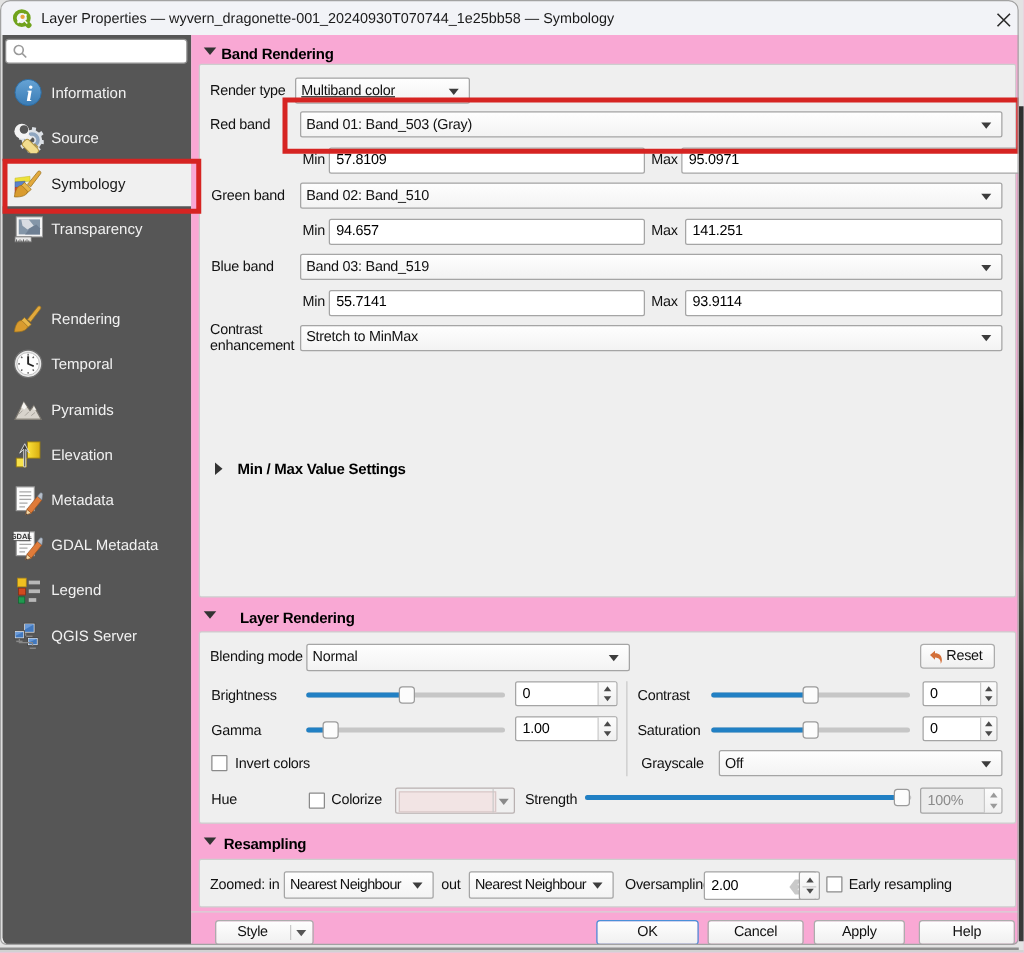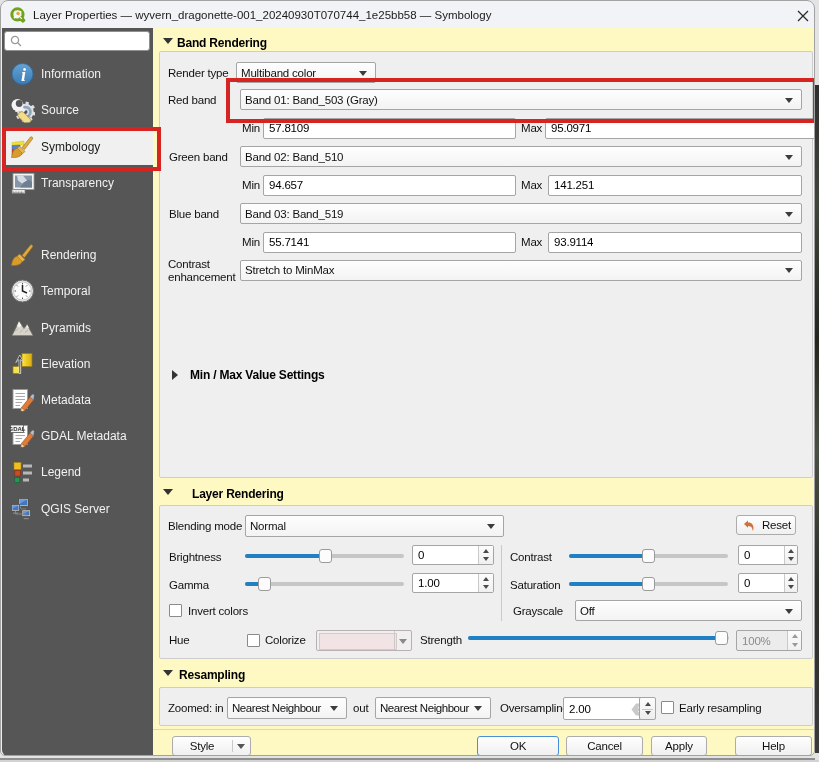--- a/index.html
+++ b/index.html
@@ -13,21 +13,21 @@
   #titlebar{position:absolute;left:0;top:0;width:100%;height:28px;background:#f2f3f7;}
   #titletext{position:absolute;left:33px;top:9px;font-size:11.5px;color:#1b1b1b;white-space:nowrap;}
   #sidebar{position:absolute;left:2px;top:28px;width:151px;height:728px;
            background:#565656;border-bottom-left-radius:6px;}
   #search{position:absolute;left:2px;top:3px;width:144px;height:18px;
           background:#ffffff;border:1px solid #8f8f8f;border-radius:3px;}
   .sideitem{position:absolute;left:0;width:151px;height:36px;color:#f1f1f1;font-size:12px;}
   .sideitem .lbl{position:absolute;left:39px;top:50%;transform:translateY(-50%);}
   .sideitem svg{position:absolute;left:8px;top:50%;transform:translateY(-50%);}
   .sel{background:#f0f0f0;color:#1a1a1a;}
-  #main{position:absolute;left:153px;top:28px;width:662px;height:728px;background:#fef9c3;
+  #main{position:absolute;left:153px;top:28px;width:662px;height:728px;background:#f9a8d4;
         font-size:11.5px;letter-spacing:-0.2px;}
   .hdr{position:absolute;font-size:12px;font-weight:bold;color:#000;white-space:nowrap;letter-spacing:-0.2px;}
   .tri-d{position:absolute;width:0;height:0;border-left:5.5px solid transparent;
          border-right:5.5px solid transparent;border-top:6.5px solid #333;}
   .tri-r{position:absolute;width:0;height:0;border-top:5px solid transparent;
          border-bottom:5px solid transparent;border-left:6px solid #333;}
   .frame{position:absolute;border:1px solid #cdcdcd;background:#efefef;box-sizing:border-box;border-radius:2px;}
   .lbl12{position:absolute;color:#111;white-space:nowrap;}
   .combo{position:absolute;background:linear-gradient(#fefefe,#f3f3f3);
          border:1px solid #a5a5a5;border-radius:2px;box-sizing:border-box;color:#111;}
@@ -309,21 +309,21 @@
     <div class="frame" style="left:6px;top:477px;width:654px;height:154px;"></div>
     <div class="lbl12" style="left:15px;top:498px;transform:translateY(-50%);">Blending mode</div>
     <div class="combo" style="left:92px;top:487px;width:259px;height:22px;">
         <span class="ctext" style="left:4px;">Normal</span>
         <span class="carrow"></span>
       </div>
     <div class="btn" style="left:583px;top:486.5px;width:60px;height:20px;">
         <svg style="position:absolute;left:5px;top:3.5px;" width="13" height="13" viewBox="0 0 13 13">
           <path d="M2 5 L6 1.5 L6 3.5 C9.5 3.5 11.5 5.5 11.5 9 C11.5 10.5 11 11.5 10.5 12 C10.8 10 10 7 6 7 L6 8.7 Z" fill="#d3703a"></path>
         </svg>
-        <i style="position:absolute;left:20px;right:4px;top:50%;transform:translateY(-50%);font-style:normal;text-align:right;">Reset</i>
+        <i style="position:absolute;left:20px;right:4px;top:50%;transform:translateY(-50%);font-style:normal;text-align:left;">Reset</i>
       </div>
     <div class="lbl12" style="left:16px;top:528.5px;transform:translateY(-50%);">Brightness</div>
     <div class="groove" style="left:92px;top:525.5px;width:159px;"></div>
       <div class="gfill" style="left:92px;top:525.5px;width:80px;"></div>
       <div class="handle" style="left:165.5px;top:520.5px;"></div>
     <div class="spin" style="left:259px;top:517px;width:82px;height:20px;">
         <span class="stext">0</span>
         <span class="sbtn" style="width:14px;"></span>
         <span class="sup" style="right:4.0px;top:3px;border-bottom-color:#4a4a4a;"></span>
         <span class="sdn" style="right:4.0px;bottom:3px;border-top-color:#4a4a4a;"></span>
@@ -418,21 +418,21 @@
         <i style="position:absolute;left:0;width:58px;top:50%;transform:translateY(-50%);font-style:normal;">Style</i>
         <i style="position:absolute;right:17px;top:3px;bottom:3px;width:1px;background:#c9c9c9;"></i>
         <i class="carrow" style="right:5px;border-top-color:#555;"></i>
       </div>
     <div class="btn" style="left:324px;top:708px;width:82px;height:20px;border-color:#4a90d9;">
         <span class="bt">OK</span>
       </div>
     <div class="btn" style="left:413px;top:708px;width:77px;height:20px;">
         <span class="bt">Cancel</span>
       </div>
-    <div class="btn" style="left:498px;top:708px;width:56px;height:20px;">
+    <div class="btn" style="left:498px;top:708px;width:73px;height:20px;">
         <span class="bt">Apply</span>
       </div>
     <div class="btn" style="left:582px;top:708px;width:77px;height:20px;">
         <span class="bt">Help</span>
       </div>
   </div>
   <div class="redrect" style="left:2px;top:127px;width:159px;height:44px;"></div>
   <div class="redrect" style="left:226px;top:78px;width:591px;height:45px;"></div>
 </div>
 <div class="abs" style="left:0;top:758px;width:815px;height:1.5px;background:#8f8f8f;"></div>

